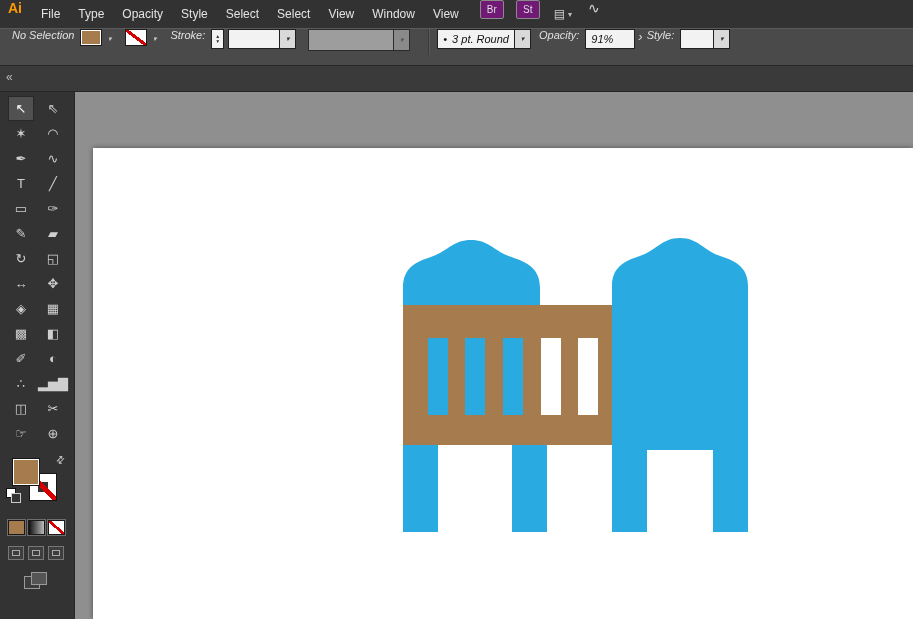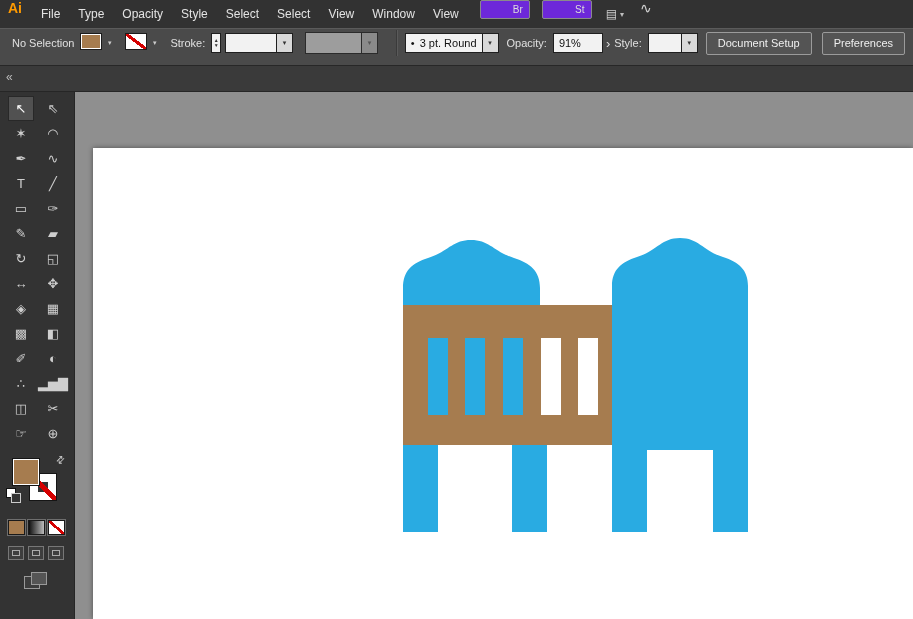--- a/index.html
+++ b/index.html
@@ -7,29 +7,29 @@
     width:913px;height:619px;position:relative;overflow:hidden;
     background:#333333;font-family:"Liberation Sans",sans-serif;
     -webkit-font-smoothing:antialiased;
   }
   
   .menubar{position:absolute;left:0;top:0;width:913px;height:28px;background:#323232;
     display:flex;color:#e3e3e3;font-size:12px;}
   .ai-logo{color:#ff9a00;font-weight:bold;font-size:14px;margin:0 10px 0 8px;}
   .menu-item{padding:0 9px;height:28px;display:flex;align-items:center;cursor:default;}
   .mini-app{width:22px;height:17px;border:1px solid #8a8a8a;border-radius:2px;display:flex;
-    align-items:center;justify-content:center;font-size:10px;color:#ddd;margin-left:12px;background:#6d28d9;padding-left:26px;}
+    align-items:center;justify-content:center;font-size:10px;color:#ddd;margin-left:12px;background:#701a75;}
   .ws-group{display:flex;align-items:center;margin-left:14px;gap:3px;color:#cfcfcf;}
   .ws-icon{font-size:12px;}
   .chev{font-size:8px;color:#bdbdbd;}
   .sync-icon{margin-left:16px;font-size:14px;color:#cfcfcf;}
   
   .controlbar{position:absolute;left:0;top:28px;width:913px;height:38px;background:#4a4a4a;
-    border-top:1px solid #5b5b5b;border-bottom:1px solid #272727;display:flex;align-items:center;
-    color:#e0e0e0;font-size:11px;box-sizing:border-box;padding:0 8px 8px 12px;}
+    border-top:1px solid #5b5b5b;border-bottom:1px solid #272727;display:flex;
+    color:#e0e0e0;font-size:11px;box-sizing:border-box;padding:0 8px 8px 12px;font-style:italic;}
   .cb-label{margin-right:6px;white-space:nowrap;}
   .swatch-box{width:20px;height:15px;border:1px solid #1c1c1c;box-shadow:inset 0 0 0 1px #fff;position:relative;overflow:hidden;}
   .combo{display:flex;align-items:stretch;height:20px;margin-right:8px;}
   .combo .val{background:#f2f2f2;border:1px solid #1f1f1f;color:#111;display:flex;align-items:center;
     padding:0 5px;min-width:10px;white-space:nowrap;}
   .combo .chevbtn{width:15px;background:#d9d9d9;border:1px solid #1f1f1f;border-left:none;display:flex;
     align-items:center;justify-content:center;font-size:7px;color:#333;}
   .stepper{width:13px;height:20px;background:#f2f2f2;border:1px solid #1f1f1f;display:flex;flex-direction:column;
     align-items:center;justify-content:center;color:#333;font-size:5px;line-height:5px;margin-right:4px;box-sizing:border-box;}
   .brush-preview{width:100px;height:20px;background:#9d9d9d;border:1px solid #2b2b2b;display:flex;margin:0 10px 0 4px;}
@@ -153,24 +153,20 @@
     <span class="val" style="width:38px;">91%</span>
   </span>
   <span class="menu-arrow">›</span>
 
   <span class="cb-label">Style:</span>
   <span class="combo">
     <span class="val" style="width:22px;"></span>
     <span class="chevbtn">▾</span>
   </span>
 
-  <span class="right-group">
-    <span class="cb-btn">Document Setup</span>
-    <span class="cb-btn">Preferences</span>
-  </span>
 </div>
 
 <div class="tabbar">
   <span class="collapse">«</span>
 </div>
 
 <div class="toolbar">
   <div id="tool-grid">
       <span class="tool selected">↖</span>
       <span class="tool">⇖</span>

